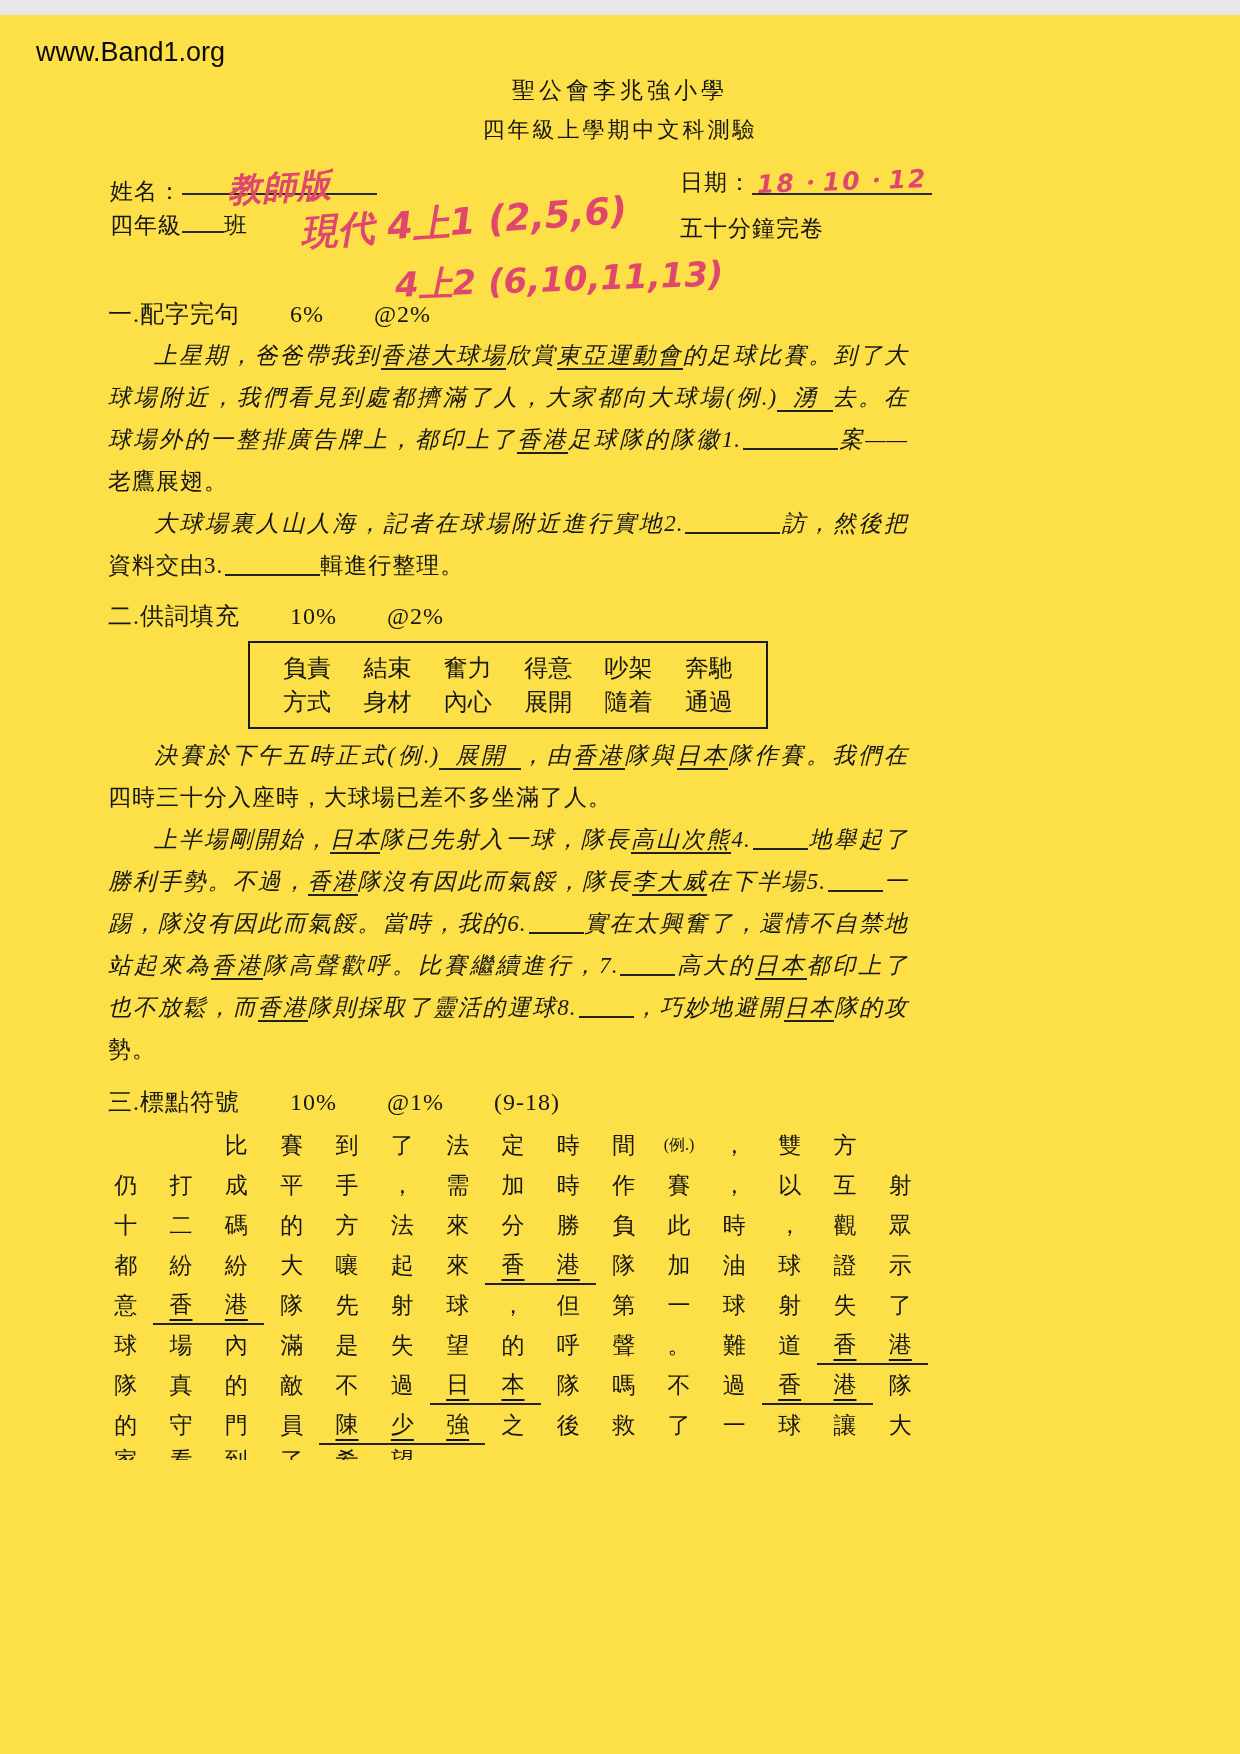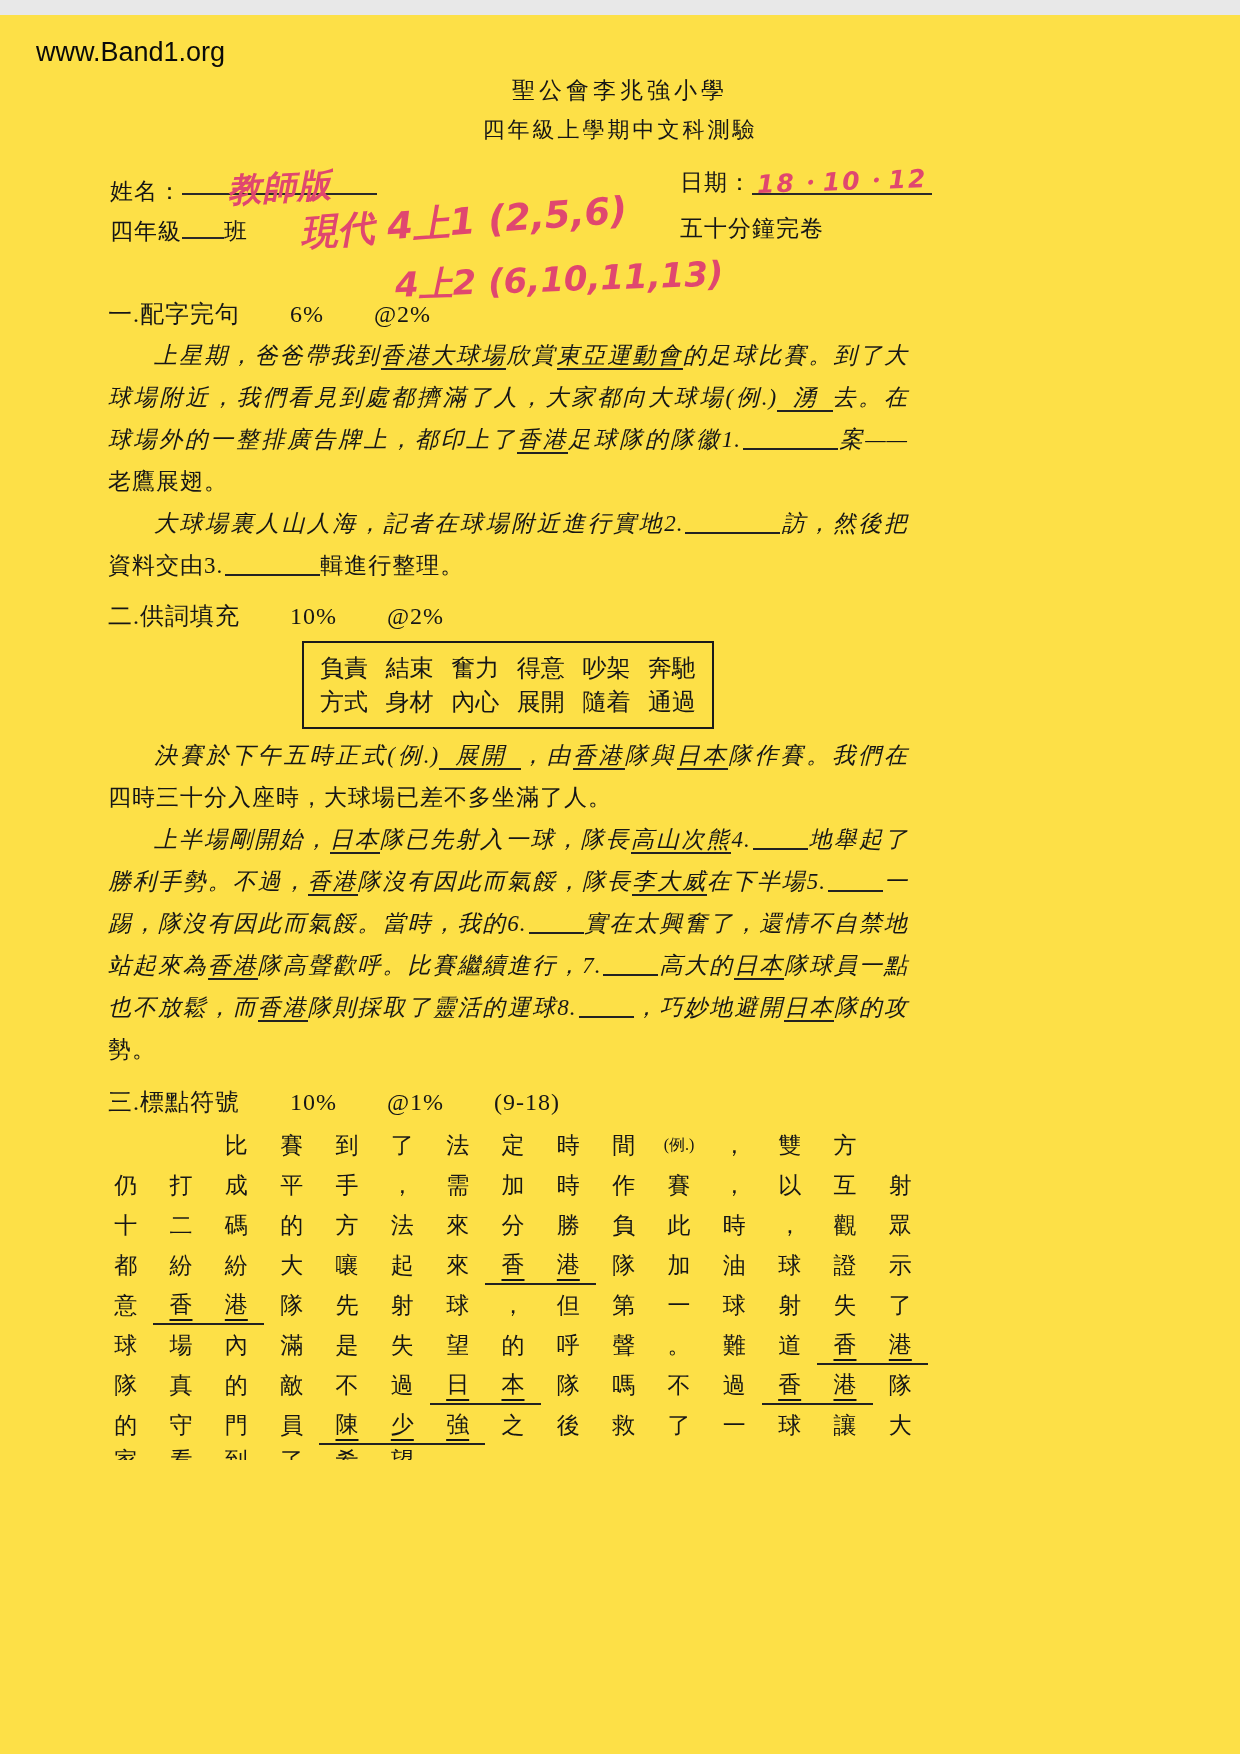--- a/index.html
+++ b/index.html
@@ -26,21 +26,21 @@
   #s3h{margin-top:10px;margin-bottom:2px;}
   .tline{line-height:42px;letter-spacing:1px;}
   .tline.j{text-align:justify;text-align-last:justify;font-style:italic;}
   .tline.ind{text-indent:46px;}
   .u{border-bottom:2px solid #222;}
   .ans{border-bottom:2px solid #222;padding:0 14px;}
   .bl-wrap{white-space:nowrap;}
   .blank{display:inline-block;border-bottom:2px solid #222;height:16px;vertical-align:-3px;
         margin-left:2px;}
 
-  .wordbox{width:412px;margin:4px auto 6px;border:2px solid #1a1a1a;padding:8px 16px;
+  .wordbox{width:520px;margin:4px auto 6px;border:2px solid #1a1a1a;padding:8px 33px;
         font-size:24px;}
   .wb-row{display:flex;justify-content:space-between;line-height:34px;}
 
   .grid{display:grid;grid-template-columns:repeat(15,1fr);margin-left:-10px;width:830px;}
   .gcell{height:40px;display:flex;align-items:center;justify-content:center;font-size:23px;}
   .gcell.u{text-decoration:underline;text-underline-offset:7px;text-decoration-thickness:2px;}
   .gcell.small{font-size:16px;}
   .grid.partial{height:15px;overflow:hidden;}
   .grid.partial .gcell{align-items:flex-start;}
 </style>
@@ -56,21 +56,21 @@
     <div class="title2">四年級上學期中文科測驗</div>
   </div>
 
   <div class="hdr" style="left:110px;top:150px;">
     <span>姓名：</span><span class="write-line" style="width:195px;"><span class="hand" style="font-size:34px;">教師版</span></span>
   </div>
   <div class="hdr" style="left:680px;top:150px;">
     <span>日期：</span><span class="write-line" style="width:180px;"><span class="hand" style="font-size:25px;transform:rotate(-2deg);letter-spacing:2px;">18・10・12</span></span>
   </div>
 
-  <div class="hdr" style="left:110px;top:198px;">
+  <div class="hdr" style="left:110px;top:192px;">
     <span>四年級</span><span class="write-line" style="width:42px;height:26px;"></span><span>班</span>
   </div>
   <div class="hdr" style="left:680px;top:198px;">五十分鐘完卷</div>
 
   <div class="hand-free" style="left:300px;top:182px;font-size:37px;transform:rotate(-4deg);">現代 4上1 (2,5,6)</div>
   <div class="hand-free" style="left:395px;top:242px;font-size:34px;transform:rotate(-2deg);">4上2 (6,10,11,13)</div>
 
   <div class="content">
 
     <div class="sec-h" id="s1h">一.配字完句　　6%　　@2%</div>
@@ -105,21 +105,21 @@
         </div>
     </div>
     <div>
         <div class="tline j ind"><span>決賽於下午五時正式(例.)</span><span class="ans">展開</span><span>，由</span><span class="u">香港</span><span>隊與</span><span class="u">日本</span><span>隊作賽。我們在</span></div>
         <div class="tline"><span>四時三十分入座時，大球場已差不多坐滿了人。</span></div>
       </div>
     <div>
         <div class="tline j ind"><span>上半場剛開始，</span><span class="u">日本</span><span>隊已先射入一球，隊長</span><span class="u">高山次熊</span><span class="bl-wrap"><span>4.</span><span class="blank" style="width: 55px;"></span></span><span>地舉起了</span></div>
         <div class="tline j"><span>勝利手勢。不過，</span><span class="u">香港</span><span>隊沒有因此而氣餒，隊長</span><span class="u">李大威</span><span>在下半場</span><span class="bl-wrap"><span>5.</span><span class="blank" style="width: 55px;"></span></span><span>一</span></div>
         <div class="tline j"><span>踢，隊沒有因此而氣餒。當時，我的</span><span class="bl-wrap"><span>6.</span><span class="blank" style="width: 55px;"></span></span><span>實在太興奮了，還情不自禁地</span></div>
-        <div class="tline j"><span>站起來為</span><span class="u">香港</span><span>隊高聲歡呼。比賽繼續進行，</span><span class="bl-wrap"><span>7.</span><span class="blank" style="width: 55px;"></span></span><span>高大的</span><span class="u">日本</span><span>隊球員一點</span></div>
+        <div class="tline j"><span>站起來為</span><span class="u">香港</span><span>隊高聲歡呼。比賽繼續進行，</span><span class="bl-wrap"><span>7.</span><span class="blank" style="width: 55px;"></span></span><span>高大的</span><span class="u">日本</span><span>都印上了</span></div>
         <div class="tline j"><span>也不放鬆，而</span><span class="u">香港</span><span>隊則採取了靈活的運球</span><span class="bl-wrap"><span>8.</span><span class="blank" style="width: 55px;"></span></span><span>，巧妙地避開</span><span class="u">日本</span><span>隊的攻</span></div>
         <div class="tline"><span>勢。</span></div>
       </div>
 
     <div class="sec-h" id="s3h">三.標點符號　　10%　　@1%　　(9-18)</div>
     <div class="grid">
         <span class="gcell"></span>
         <span class="gcell"></span>
         <span class="gcell">比</span>
         <span class="gcell">賽</span>

